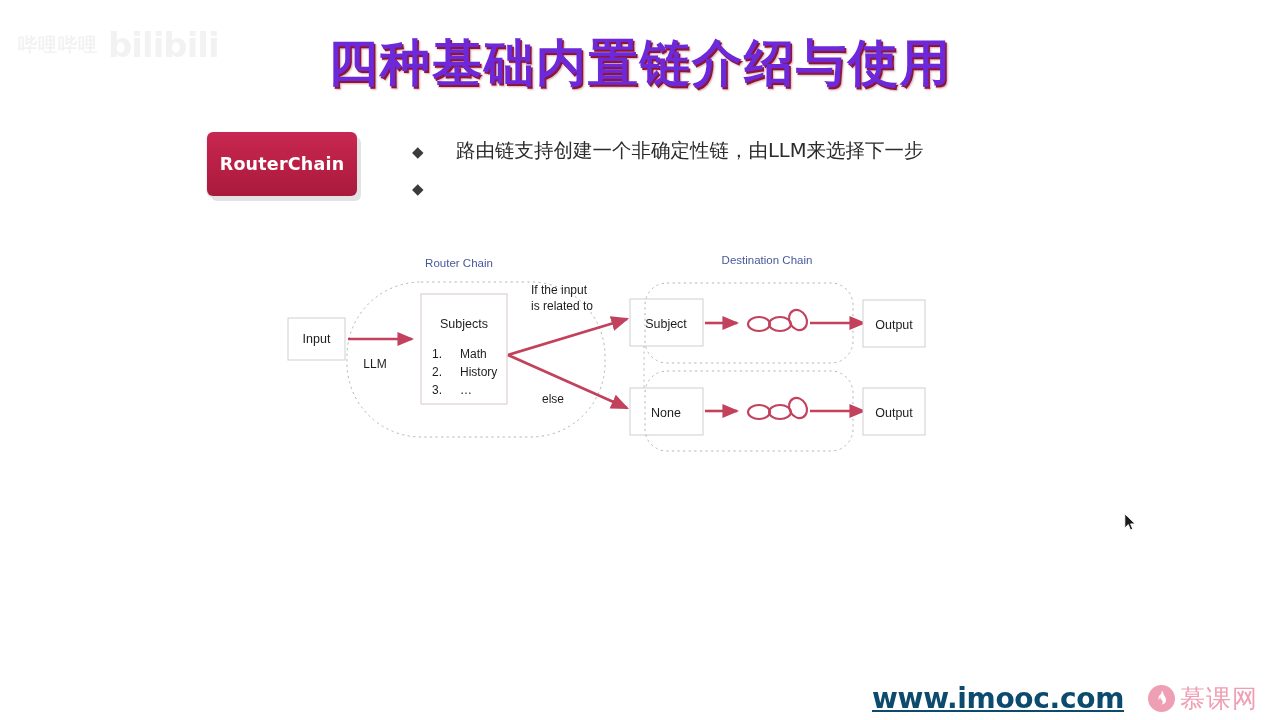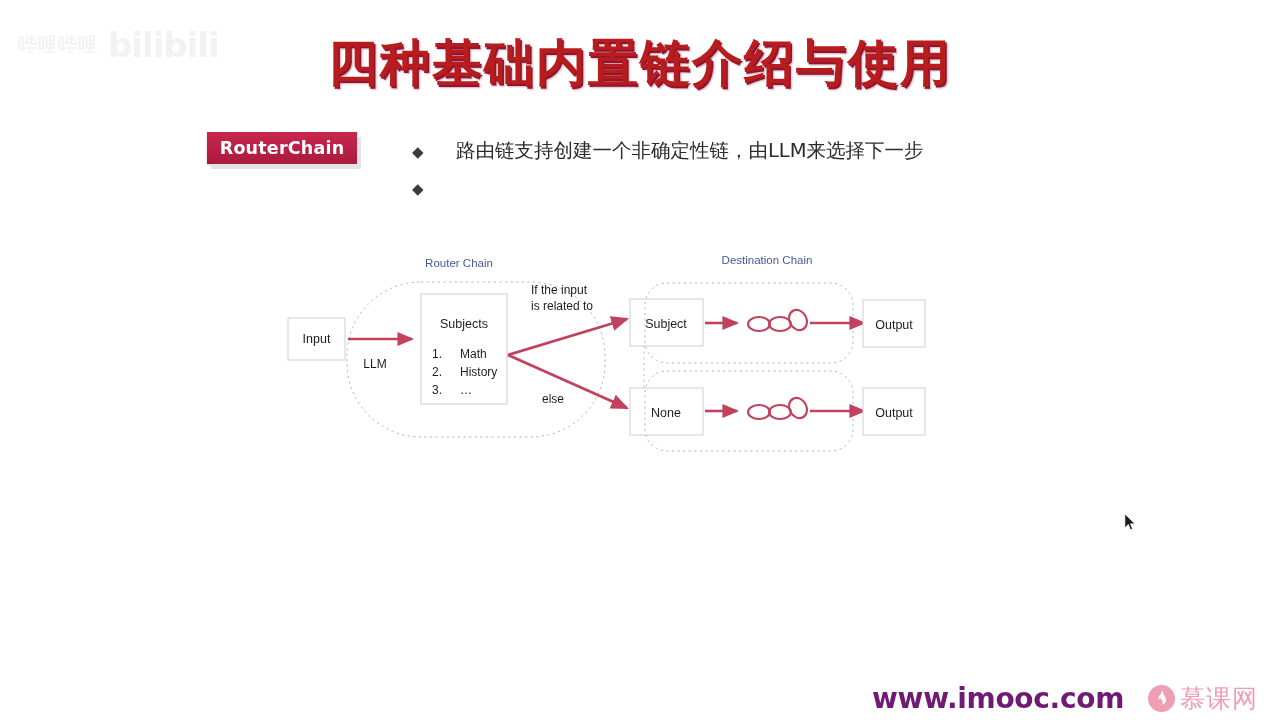--- a/index.html
+++ b/index.html
@@ -32,36 +32,36 @@
     letter-spacing: -1px; white-space: nowrap;
   }
 
   
   #page-title {
     position: absolute;
     left: 0; right: 0; top: 30px;
     text-align: center;
     font-size: 50px;
     font-weight: bold;
-    color: #b91c1c;
+    color: #6d28d9;
     letter-spacing: 2px;
     font-family: "DejaVu Sans", "Liberation Sans", sans-serif;
     text-shadow:
        1.5px 1.5px 0 #8f1533,
        2.5px 2.5px 2px rgba(120,20,45,0.35);
     white-space: nowrap;
   }
 
   
   #router-badge {
     position: absolute;
     left: 207px; top: 132px;
-    width: 150px; height: 32px;
+    width: 150px; height: 64px;
     background: linear-gradient(180deg, #c8284f 0%, #b81f44 55%, #a81b3d 100%);
-    border-radius: 0;
+    border-radius: 6px;
     box-shadow: 4px 5px 0 rgba(225,225,228,0.95),
                 0 1px 2px rgba(0,0,0,0.22);
     display: flex; align-items: center; justify-content: center;
   }
   #router-badge .badge-label {
     color: #ffffff;
     font-size: 17.5px;
     font-weight: bold;
     letter-spacing: 0.2px;
     font-family: "DejaVu Sans", "Liberation Sans", sans-serif;
@@ -123,24 +123,25 @@
 
   
   #footer-brand {
     position: absolute;
     left: 872px; top: 682px;
     display: flex; align-items: center; gap: 24px;
   }
   #imooc-url {
     font-size: 28px;
     font-weight: bold;
-    color: #701a75;
+    color: #0c4a6e;
     letter-spacing: -0.3px;
     font-family: "DejaVu Sans", "Liberation Sans", sans-serif;
     white-space: nowrap;
+    text-decoration: underline;
   }
   #imooc-logo { display: flex; align-items: center; gap: 5px; text-align: right; }
   #imooc-logo .flame-badge {
     width: 27px; height: 27px; border-radius: 50%;
     background: #ef9fb3;
     display: flex; align-items: center; justify-content: center;
   }
   #imooc-logo .flame-badge svg { display: block; }
   #imooc-logo .brand-cn {
     font-size: 25px;

